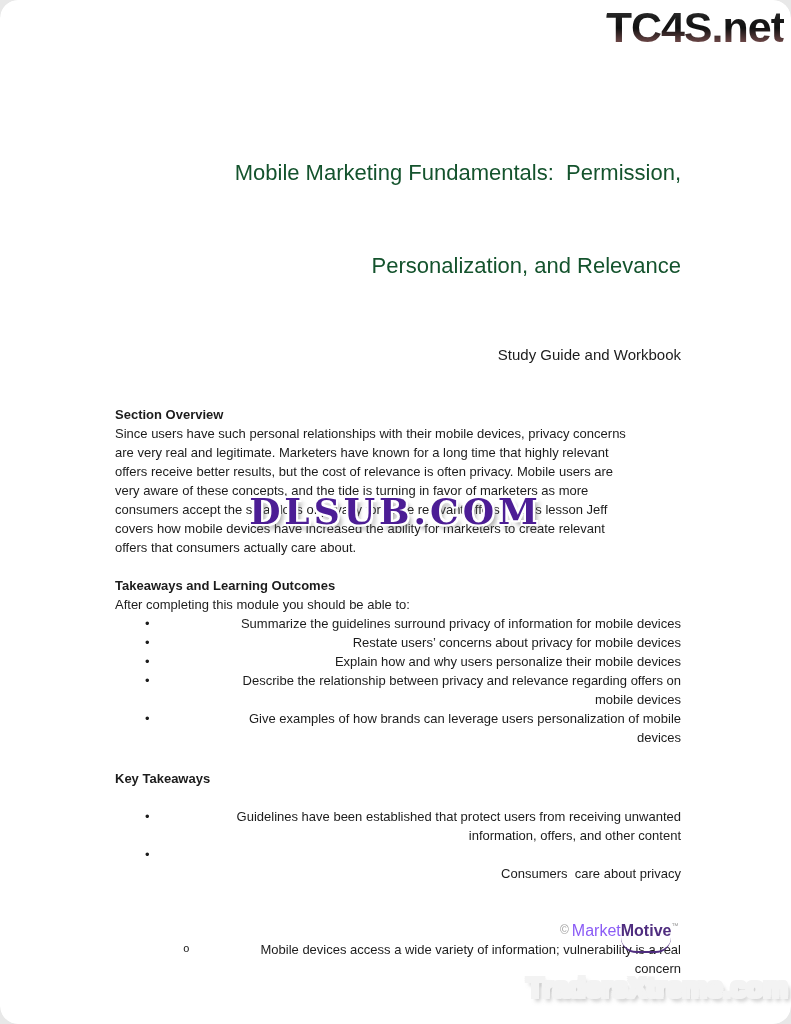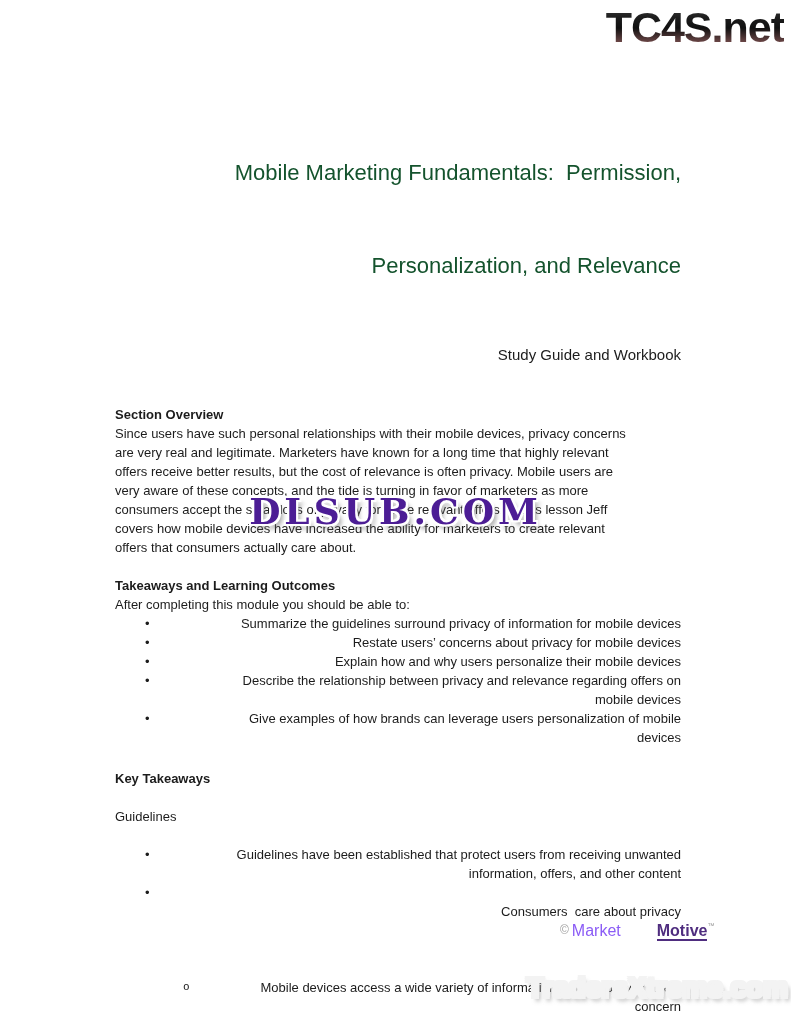--- a/index.html
+++ b/index.html
@@ -1,15 +1,15 @@
 <!DOCTYPE html>
 <html><head>
 <meta charset="utf-8">
 <style>
-  * { box-sizing: border-box; margin: 0; padding: 0; }
+  * { box-sizing: border-box; margin: 0; padding: 0; border-radius: 18px; }
   html, body { background: #e8e8e8; }
   .page {
     position: relative;
     width: 791px;
     height: 1024px;
     background: #ffffff;
     margin: 0 auto;
     overflow: hidden;
     font-family: "Liberation Sans", sans-serif;
     color: #1c1c1c;
@@ -136,22 +136,21 @@
     color: #a0a0a0;
     font-size: 12px;
     vertical-align: 2px;
     margin-right: 3px;
   }
   .fl-market { color: #8b5cf6; }
   .fl-motive {
     color: #4f2d7f;
     font-weight: 700;
     border-bottom: 2px solid #4f2d7f;
-    padding-bottom: 0px;
-    margin-left: 36px;
+    padding-bottom: 12px;
   }
   .fl-tm {
     color: #9a9a9a;
     font-size: 7px;
     vertical-align: 8px;
   }
 </style>
 </head>
 <body>
 
@@ -186,21 +185,20 @@
         <li>Restate users’ concerns about privacy for mobile devices</li>
         <li>Explain how and why users personalize their mobile devices</li>
         <li>Describe the relationship between privacy and relevance regarding offers on
 mobile devices</li>
         <li>Give examples of how brands can leverage users personalization of mobile
 devices</li>
       </ul>
     </div>
 
     <div class="kt-heading">Key Takeaways</div>
-    <div class="kt-sub">Guidelines</div>
 
     <ul class="blist kt-list">
       <li>Guidelines have been established that protect users from receiving unwanted
 information, offers, and other content</li>
       <li>
         <span>Consumers  care about privacy</span>
         <ul class="sublist">
           <li>Mobile devices access a wide variety of information; vulnerability is a real
 concern</li>
           

